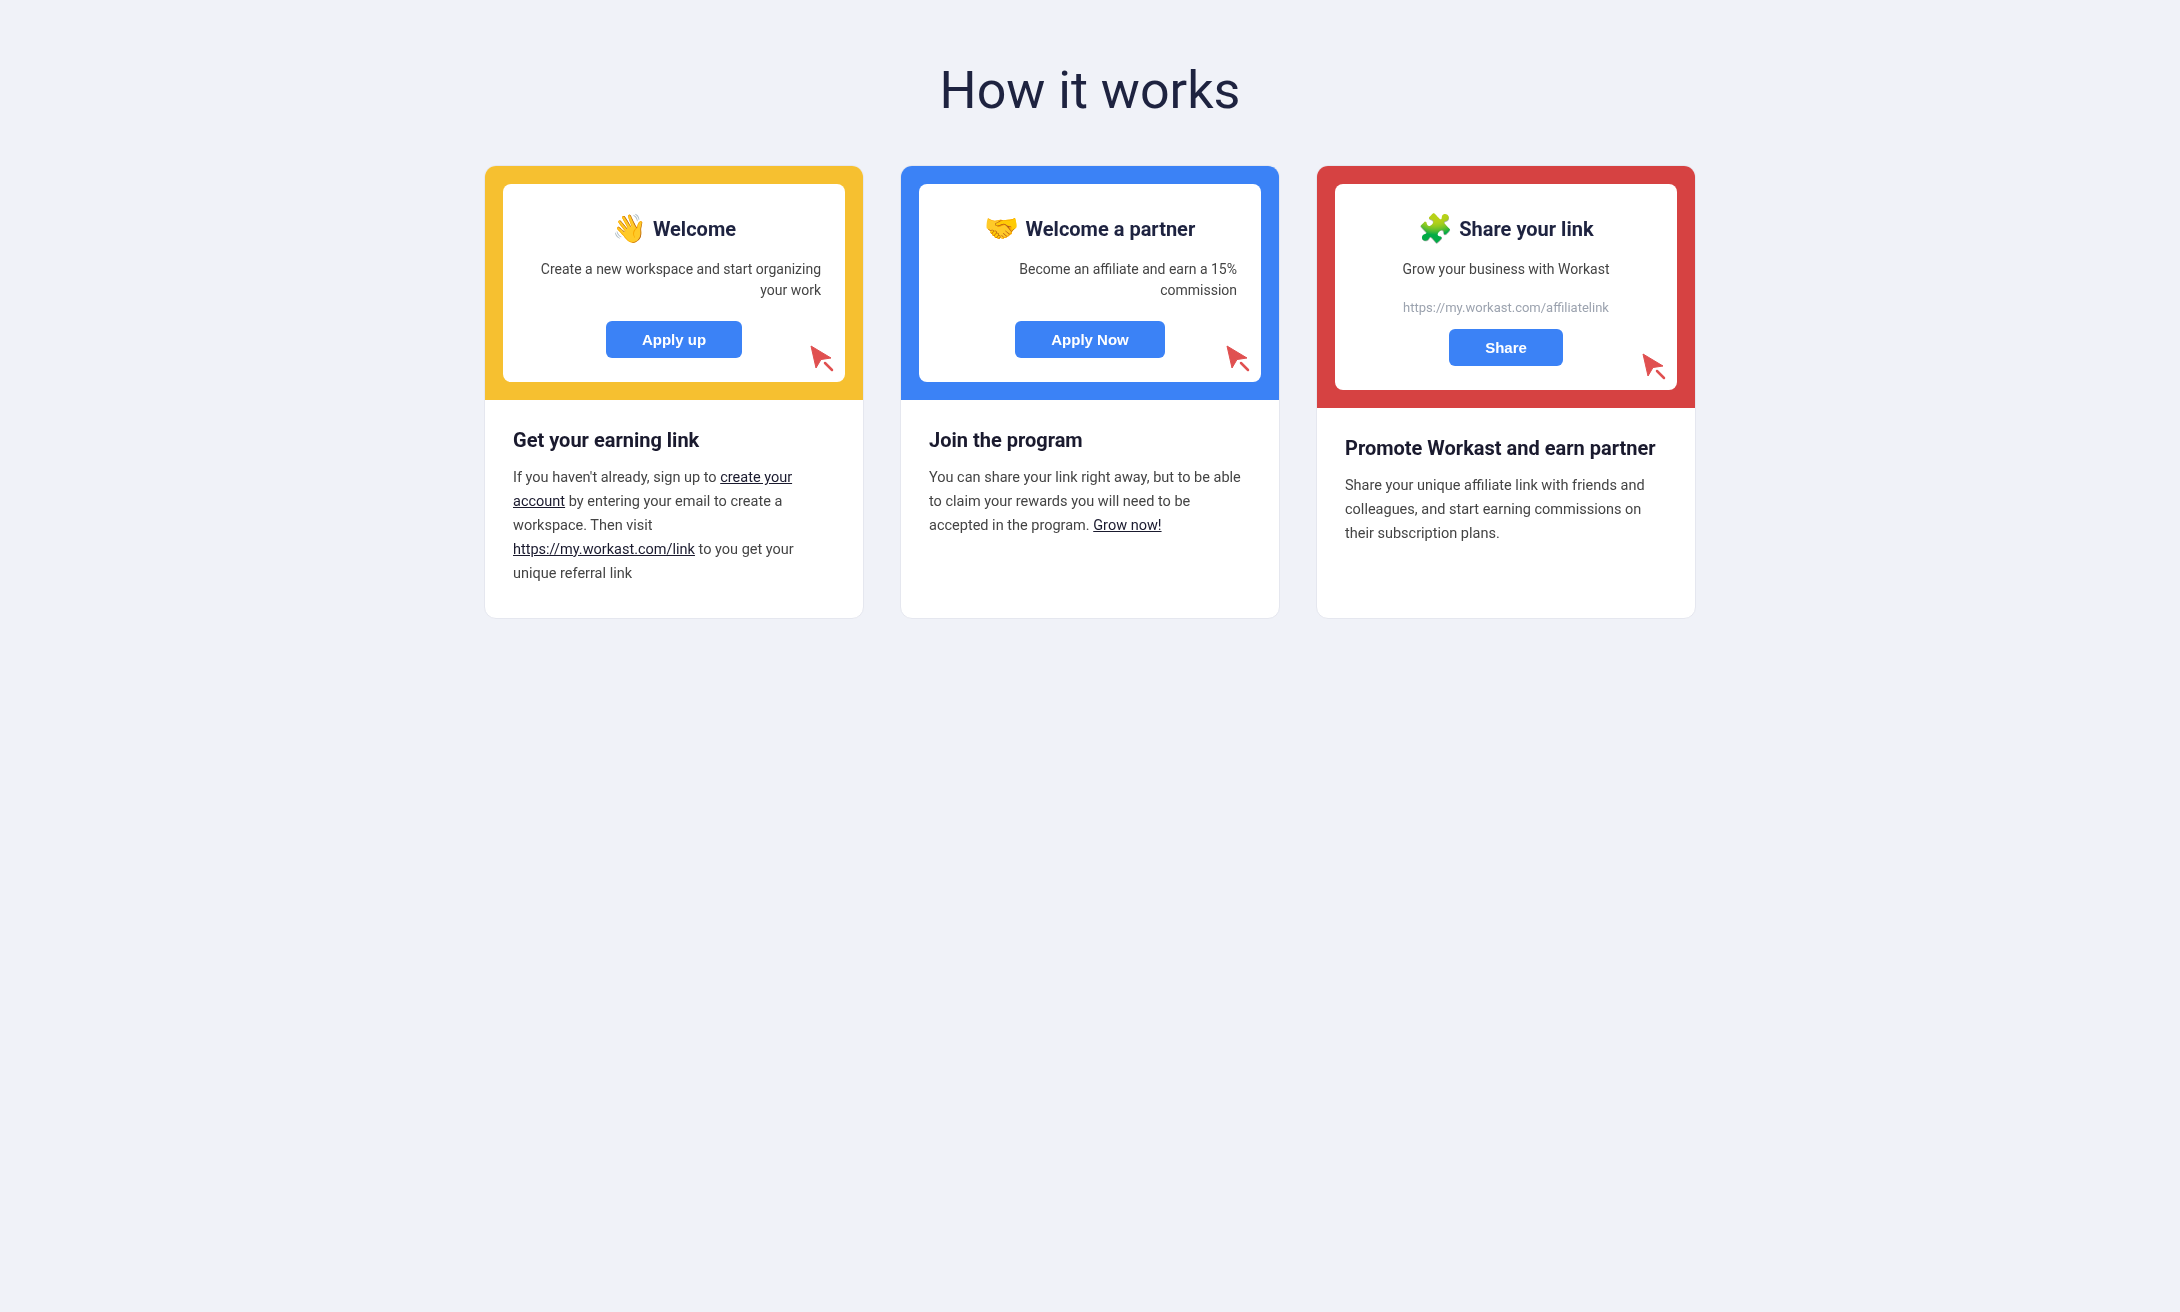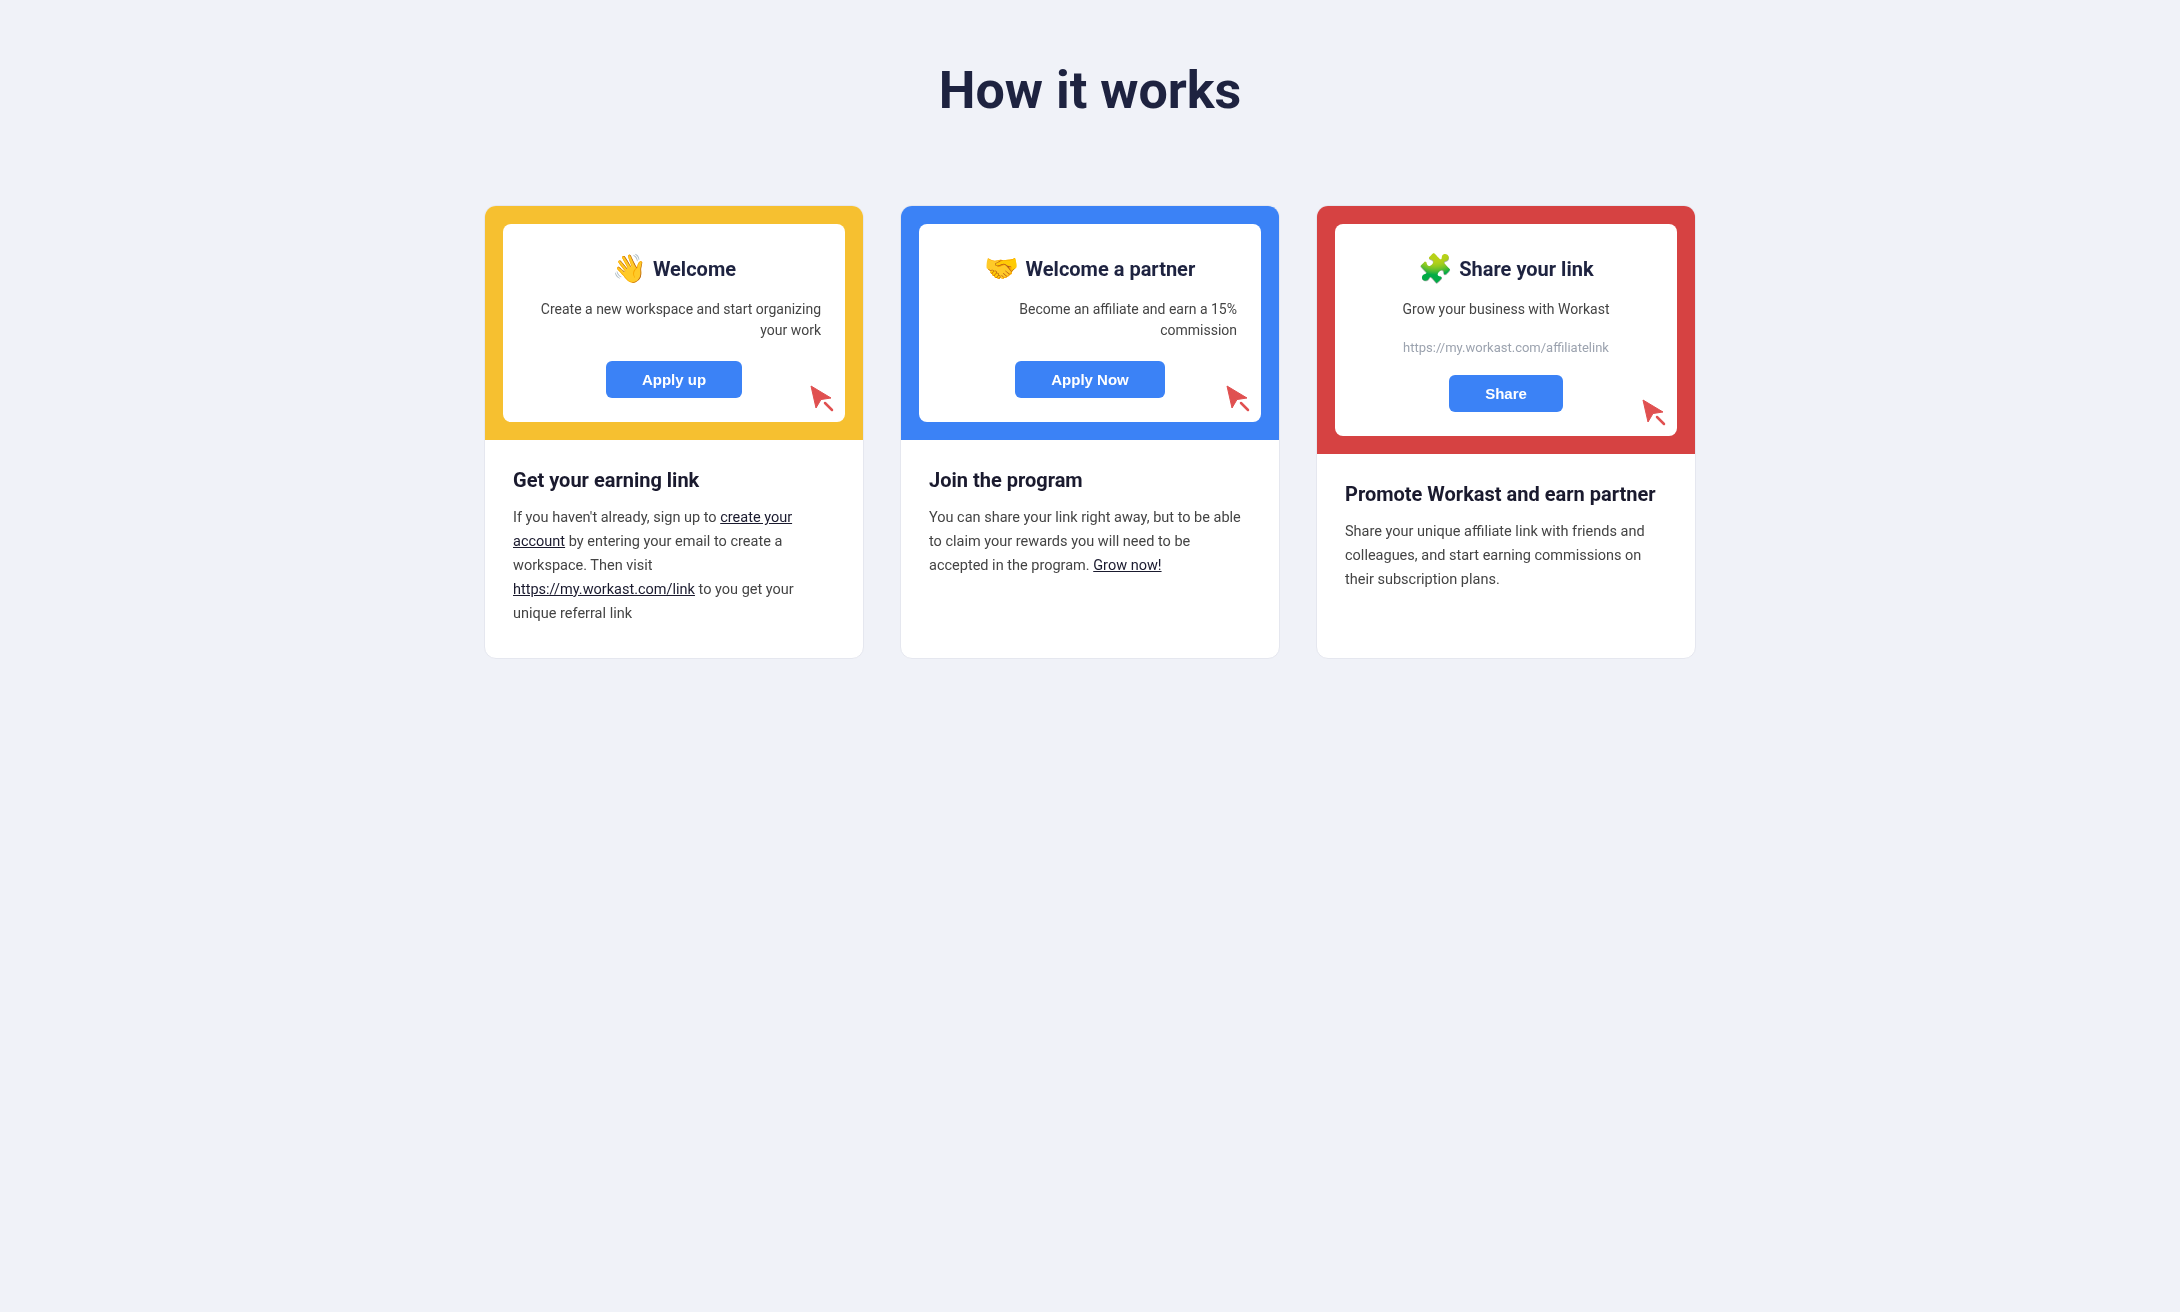--- a/index.html
+++ b/index.html
@@ -13,23 +13,23 @@
       font-family: -apple-system, BlinkMacSystemFont, 'Segoe UI', Roboto, sans-serif;
       min-height: 100vh;
       display: flex;
       flex-direction: column;
       align-items: center;
       padding: 60px 40px 80px;
     }
 
     .page-title {
       font-size: 52px;
-      font-weight: 700;
+      font-weight: 400;
       color: #1e2340;
-      margin-bottom: 84px;
+      margin-bottom: 44px;
       text-align: center;
     }
 
     .cards-container {
       display: flex;
       gap: 36px;
       justify-content: center;
       max-width: 1300px;
       width: 100%;
     }
@@ -92,21 +92,21 @@
       color: #444;
       text-align: right;
       margin-bottom: 20px;
       line-height: 1.5;
     }
 
     .card-link {
       font-size: 13px;
       color: #9ca3af;
       text-align: center;
-      margin-bottom: 20px;
+      margin-bottom: 14px;
       word-break: break-all;
     }
 
     .card-button {
       background-color: #3b82f6;
       color: #ffffff;
       border: none;
       border-radius: 6px;
       padding: 10px 36px;
       font-size: 15px;

